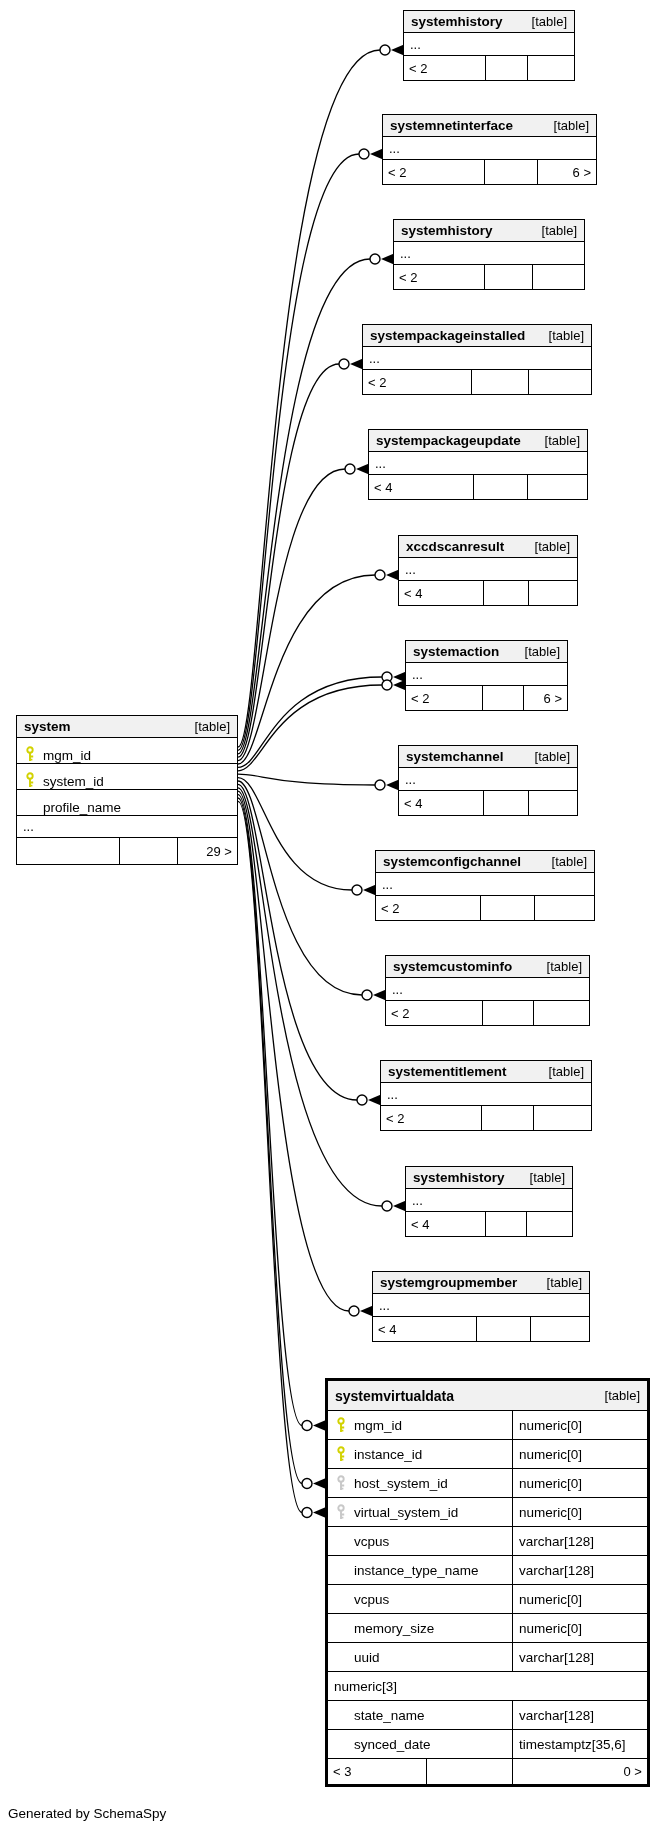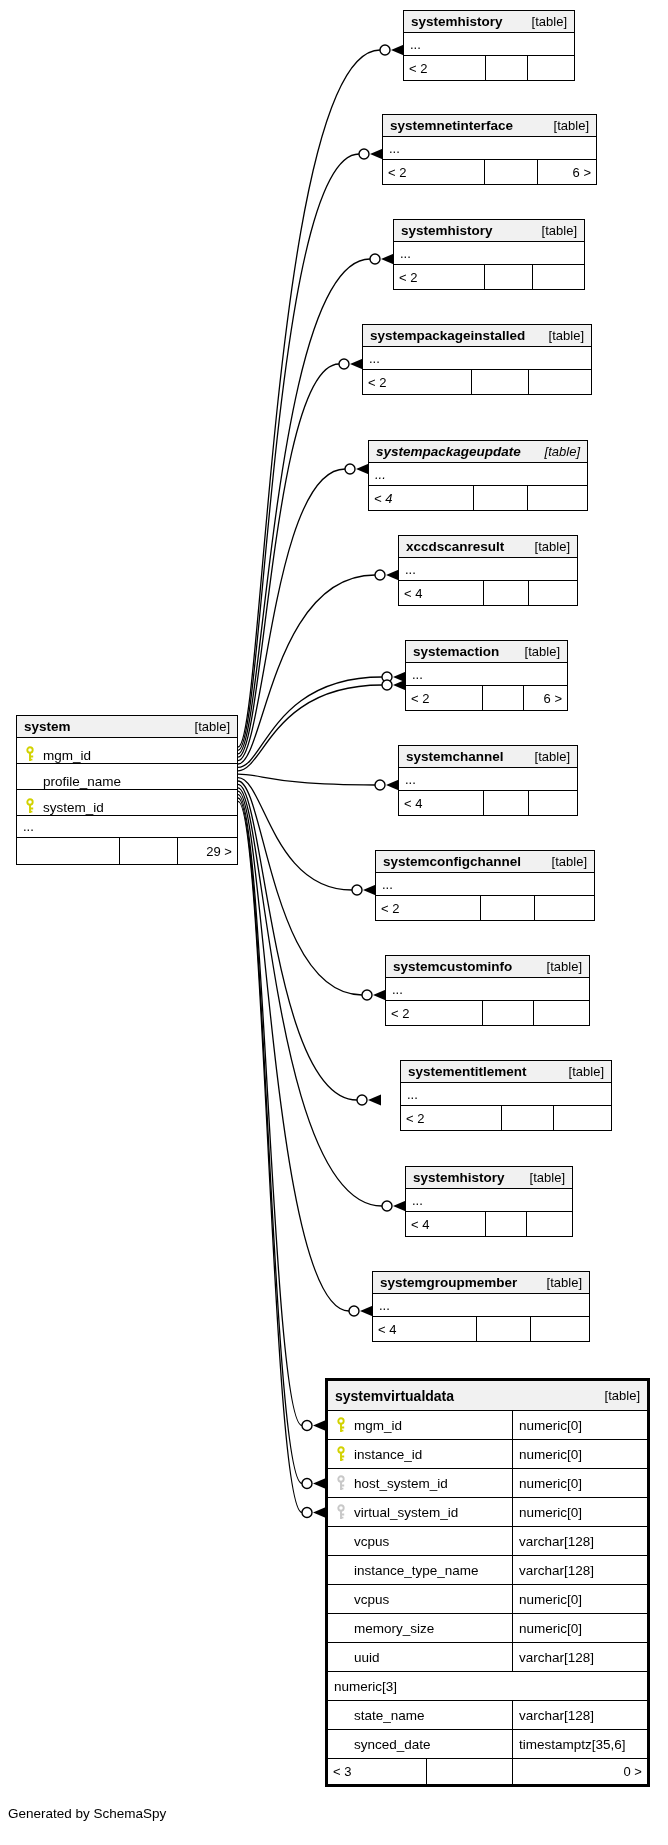--- a/index.html
+++ b/index.html
@@ -109,34 +109,34 @@
     <div class="crow">
       <span class="keyspan pk">
           <svg width="10" height="17" viewBox="0 0 10 17">
             <circle cx="5" cy="4" r="2.7" fill="none" stroke="currentColor" stroke-width="1.9"></circle>
             <path d="M5 6.8 V15 M5 10.5 h3.2 M5 13.6 h2.4" stroke="currentColor" stroke-width="1.9" fill="none"></path>
           </svg>
         </span>
       <span>mgm_id</span>
     </div>
     <div class="crow">
-      <span class="keyspan none">
-          <svg width="10" height="17" viewBox="0 0 10 17"></svg>
-        </span>
-      <span>profile_name</span>
-    </div>
-    <div class="crow">
       <span class="keyspan pk">
           <svg width="10" height="17" viewBox="0 0 10 17">
             <circle cx="5" cy="4" r="2.7" fill="none" stroke="currentColor" stroke-width="1.9"></circle>
             <path d="M5 6.8 V15 M5 10.5 h3.2 M5 13.6 h2.4" stroke="currentColor" stroke-width="1.9" fill="none"></path>
           </svg>
         </span>
       <span>system_id</span>
     </div>
+    <div class="crow">
+      <span class="keyspan none">
+          <svg width="10" height="17" viewBox="0 0 10 17"></svg>
+        </span>
+      <span>profile_name</span>
+    </div>
     <div class="erow2">...</div>
     <div class="ftr">
       <span class="fc fc1"></span>
       <span class="fc fc2"></span>
       <span class="fc fc3">29 &gt;</span>
     </div>
   </div>
 
   <div id="related-container">
       <div class="tbl small" style="left: 403px; top: 10px; width: 172px;">
@@ -180,21 +180,21 @@
         <span class="tname">systempackageinstalled</span>
         <span class="badge">[table]</span>
       </div>
       <div class="erow">...</div>
       <div class="ftr">
         <span class="fc fc1">&lt; 2</span>
         <span class="fc fc2"></span>
         <span class="fc fc3"></span>
       </div>
     </div>
-      <div class="tbl small" style="left: 368px; top: 440px; width: 220px; font-style: italic;">
+      <div class="tbl small" style="left: 368px; top: 429px; width: 220px;">
       <div class="hdr">
         <span class="tname">systempackageupdate</span>
         <span class="badge">[table]</span>
       </div>
       <div class="erow">...</div>
       <div class="ftr">
         <span class="fc fc1">&lt; 4</span>
         <span class="fc fc2"></span>
         <span class="fc fc3"></span>
       </div>
@@ -252,21 +252,21 @@
         <span class="tname">systemcustominfo</span>
         <span class="badge">[table]</span>
       </div>
       <div class="erow">...</div>
       <div class="ftr">
         <span class="fc fc1">&lt; 2</span>
         <span class="fc fc2"></span>
         <span class="fc fc3"></span>
       </div>
     </div>
-      <div class="tbl small" style="left: 400px; top: 1060px; width: 212px;">
+      <div class="tbl small" style="left: 380px; top: 1060px; width: 212px;">
       <div class="hdr">
         <span class="tname">systementitlement</span>
         <span class="badge">[table]</span>
       </div>
       <div class="erow">...</div>
       <div class="ftr">
         <span class="fc fc1">&lt; 2</span>
         <span class="fc fc2"></span>
         <span class="fc fc3"></span>
       </div>

